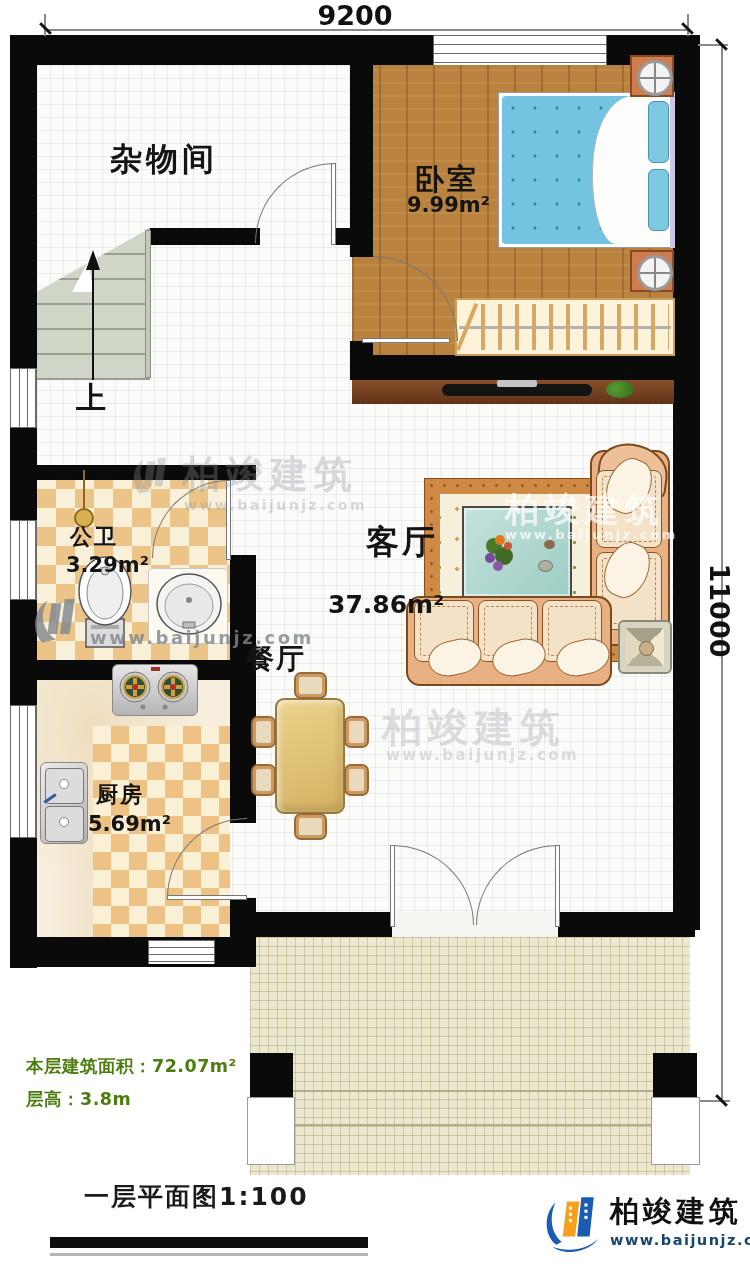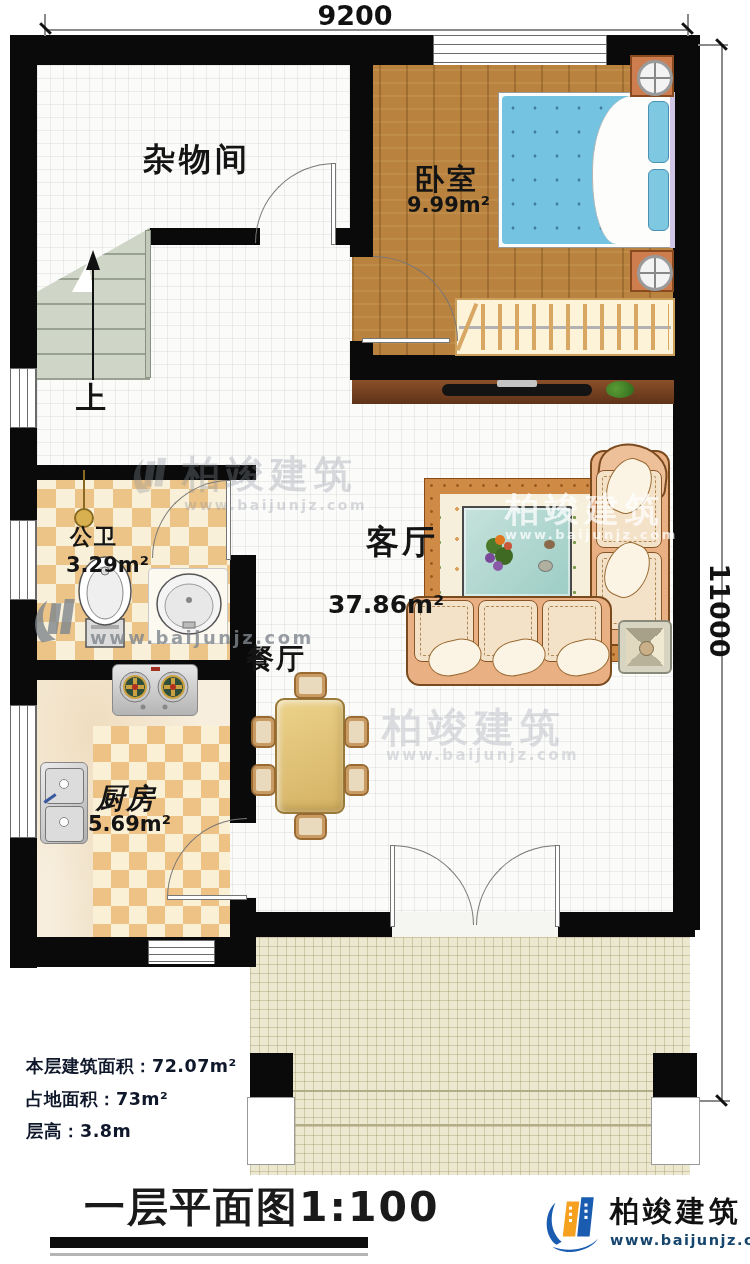--- a/index.html
+++ b/index.html
@@ -22,21 +22,21 @@
   .rlabel{position:absolute;font-weight:700;color:#141414;white-space:nowrap;}
   .dimtxt{position:absolute;font-weight:700;color:#111;white-space:nowrap;}
   .dimline{position:absolute;background:#8a8a8a;}
   .tick{position:absolute;width:15px;height:3px;background:#111;transform:rotate(45deg);}
   .cush{position:absolute;box-sizing:border-box;background:#f4e2c8;border:1.5px solid #8a5526;border-radius:8px;outline:1px dashed #b08a56;outline-offset:-7px;}
   .bolster{position:absolute;box-sizing:border-box;background:#fbf4e4;border:1.5px solid #9a6a33;border-radius:50% / 60%;}
   .chair{position:absolute;box-sizing:border-box;background:#e9d9bd;border:2px solid #9a6a33;box-shadow:inset 0 0 0 3px #c99a62;border-radius:7px;}
   .wm{position:absolute;line-height:1.05;pointer-events:none;}
   .wm .nm{font-weight:800;letter-spacing:6px;white-space:nowrap;}
   .wm .url{font-weight:700;letter-spacing:2.5px;white-space:nowrap;}
-  .statrow{font-size:17.5px;font-weight:600;color:#0f172a;letter-spacing:.5px;margin-bottom:8.5px;white-space:nowrap;}
+  .statrow{font-size:17.5px;font-weight:600;color:#4d7c0f;letter-spacing:.5px;margin-bottom:8.5px;white-space:nowrap;}
 </style>
 </head>
 <body>
 
 <div class="plan">
 
   <div class="a tile" style="left:37px;top:65px;width:638px;height:848px;"></div>
   <div class="a wood" style="left:352px;top:65px;width:323px;height:292px;"></div>
   <div class="a checker" style="left:37px;top:470px;width:193px;height:190px;"></div>
   <div class="a marble" style="left:37px;top:680px;width:193px;height:258px;"></div>
@@ -209,29 +209,29 @@
   <div class="leaf-v" style="left:226px;top:480px;height:80px;"></div>
 
   <div class="arc tl" style="left:167px;top:818px;width:80px;height:80px;"></div>
   <div class="leaf-h" style="left:167px;top:895px;width:80px;"></div>
 
   <div class="arc tr" style="left:392px;top:845px;width:82px;height:80px;"></div>
   <div class="leaf-v" style="left:390px;top:845px;height:82px;"></div>
   <div class="arc tl" style="left:476px;top:845px;width:82px;height:80px;"></div>
   <div class="leaf-v" style="left:555px;top:845px;height:82px;"></div>
 
-  <div class="rlabel" style="left:110px;top:138px;font-size:32px;letter-spacing:4px;margin-left:33px;">杂物间</div>
+  <div class="rlabel" style="left:110px;top:138px;font-size:32px;letter-spacing:4px;">杂物间</div>
   <div class="rlabel" style="left:415px;top:160px;font-size:29px;letter-spacing:3px;">卧室</div>
   <div class="rlabel" style="left:407px;top:193px;font-size:21px;">9.99m²</div>
   <div class="rlabel" style="left:366px;top:520px;font-size:33px;letter-spacing:3px;">客厅</div>
   <div class="rlabel" style="left:328px;top:590px;font-size:25px;">37.86m²</div>
   <div class="rlabel" style="left:70px;top:522px;font-size:22px;letter-spacing:2px;">公卫</div>
   <div class="rlabel" style="left:66px;top:553px;font-size:21px;">3.29m²</div>
   <div class="rlabel" style="left:246px;top:640px;font-size:28px;letter-spacing:2px;">餐厅</div>
-  <div class="rlabel" style="left:96px;top:780px;font-size:28px;letter-spacing:2px;font-style:italic;">厨房</div>
+  <div class="rlabel" style="left:96px;top:780px;font-size:22px;letter-spacing:2px;">厨房</div>
   <div class="rlabel" style="left:88px;top:812px;font-size:21px;">5.69m²</div>
 
   <div class="dimtxt" style="left:300px;top:0px;width:110px;text-align:center;font-size:27px;">9200</div>
   <div class="dimline" style="left:45px;top:29px;width:643px;height:1.5px;"></div>
   <div class="dimline" style="left:44px;top:14px;width:1.5px;height:22px;"></div>
   <div class="dimline" style="left:687px;top:14px;width:1.5px;height:22px;"></div>
   <div class="tick" style="left:38px;top:27px;"></div>
   <div class="tick" style="left:680px;top:27px;"></div>
 
   <div class="dimline" style="left:721px;top:45px;width:1.5px;height:1057px;"></div>
@@ -268,25 +268,24 @@
       <span class="url" style="font-size:18px;">www.baijunjz.com</span>
     </div>
   </div>
   <div class="wm" style="left:382px;top:706px;opacity:.4;color:#aab0b8;">
     <div class="nm" style="font-size:40px;">柏竣建筑</div>
     <div class="url" style="font-size:15px;margin-left:4px;">www.baijunjz.com</div>
   </div>
 
   <div class="a" style="left:26px;top:1054px;">
     <div class="statrow"><span>本层建筑面积：</span><span>72.07m²</span></div>
-    <div class="statrow"><span>占地面积：</span><span>73m²</span></div>
     <div class="statrow"><span>层高：</span><span>3.8m</span></div>
   </div>
 
-  <div class="a" style="left:84px;top:1180px;font-size:41px;font-weight:600;letter-spacing:2px;color:#1a1a1a;white-space:nowrap;">一层平面图1:100</div>
+  <div class="a" style="left:84px;top:1180px;font-size:25px;font-weight:600;letter-spacing:2px;color:#1a1a1a;white-space:nowrap;">一层平面图1:100</div>
   <div class="a" style="left:50px;top:1237px;width:318px;height:11px;background:#0d0d0d;"></div>
   <div class="a" style="left:50px;top:1253px;width:318px;height:3px;background:#b5b5b5;"></div>
 
   <div class="a" style="left:540px;top:1188px;display:flex;align-items:center;gap:8px;">
     <svg width="62" height="64" viewBox="0 0 60 60">
       <path d="M16 54 C4 46 3 24 15 13 C9 26 10 42 21 51 Z" fill="#1a5cb0"></path>
       <path d="M22 46 L26 12 L38 12 L34 46 Z" fill="#f5a01e"></path>
       <path d="M36 46 L40 8 L52 8 L48 46 Z" fill="#1a5cb0"></path>
       <rect x="28" y="17" width="3" height="3" fill="#fff"></rect>
         <rect x="28" y="23" width="3" height="3" fill="#fff"></rect>

